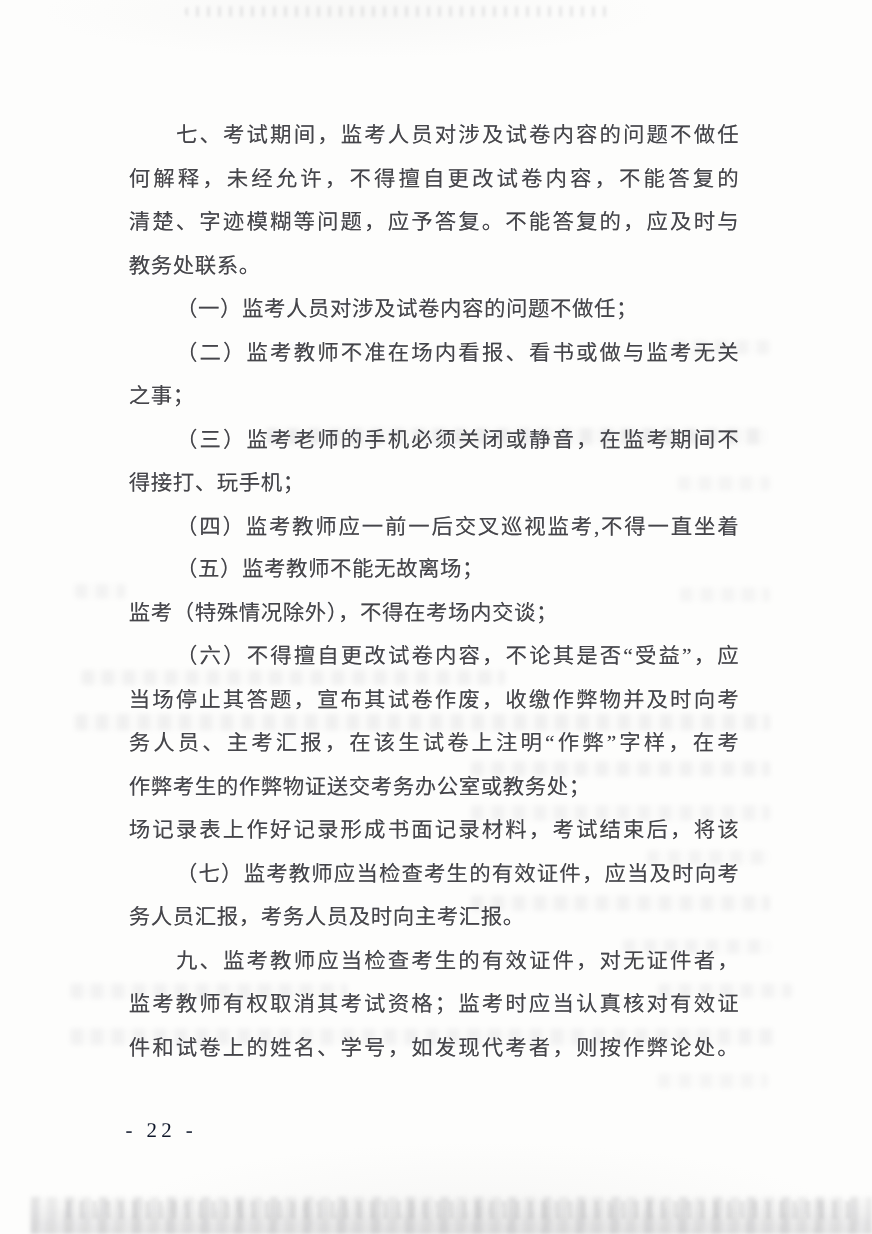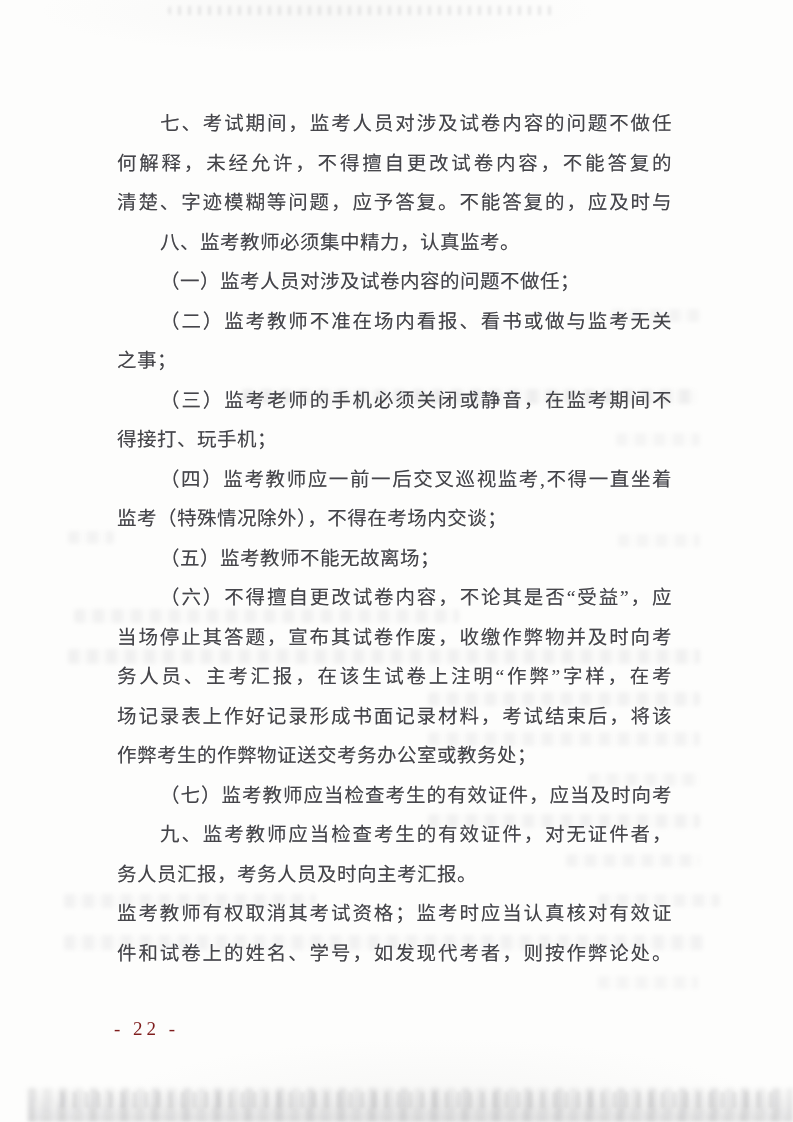--- a/index.html
+++ b/index.html
@@ -51,21 +51,21 @@
     text-shadow: 0 0 0.6px rgba(90,90,95,0.55);
   }
   .page-number {
     position: absolute;
     left: 114px;
     top: 1014px;
     height: 30px;
     line-height: 30px;
     font-size: 19px;
     letter-spacing: 4px;
-    color: #7f1d1d;
+    color: #0f172a;
   }
   
   .smudge {
     position: absolute;
     background: repeating-linear-gradient(90deg,
       rgba(125,125,132,0.26) 0 11px,
       rgba(125,125,132,0.05) 11px 19px);
     filter: blur(2.2px);
     border-radius: 3px;
     pointer-events: none;
@@ -142,37 +142,37 @@
 <div class="smudge s12"></div>
 <div class="smudge s13"></div>
 <div class="smudge s14"></div>
 <div class="smudge s15"></div>
 <div class="smudge s16"></div>
 
 <div class="text-block">
     <div class="line indent fill"><span class="txt">七、考试期间，监考人员对涉及试卷内容的问题不做任</span></div>
     <div class="line fill"><span class="txt">何解释，未经允许，不得擅自更改试卷内容，不能答复的</span></div>
     <div class="line fill"><span class="txt">清楚、字迹模糊等问题，应予答复。不能答复的，应及时与</span></div>
-    <div class="line indent"><span class="txt">八、监考教师必须集中精力，认真监考。</span></div>
+    <div class="line"><span class="txt">教务处联系。</span></div>
     <div class="line indent"><span class="txt">（一）监考人员对涉及试卷内容的问题不做任；</span></div>
     <div class="line indent fill"><span class="txt">（二）监考教师不准在场内看报、看书或做与监考无关</span></div>
     <div class="line"><span class="txt">之事；</span></div>
     <div class="line indent fill"><span class="txt">（三）监考老师的手机必须关闭或静音，在监考期间不</span></div>
     <div class="line"><span class="txt">得接打、玩手机；</span></div>
     <div class="line indent fill"><span class="txt">（四）监考教师应一前一后交叉巡视监考,不得一直坐着</span></div>
+    <div class="line indent"><span class="txt">（五）监考教师不能无故离场；</span></div>
     <div class="line"><span class="txt">监考（特殊情况除外），不得在考场内交谈；</span></div>
-    <div class="line indent"><span class="txt">（五）监考教师不能无故离场；</span></div>
     <div class="line indent fill"><span class="txt">（六）不得擅自更改试卷内容，不论其是否“受益”，应</span></div>
     <div class="line fill"><span class="txt">当场停止其答题，宣布其试卷作废，收缴作弊物并及时向考</span></div>
     <div class="line fill"><span class="txt">务人员、主考汇报，在该生试卷上注明“作弊”字样，在考</span></div>
+    <div class="line"><span class="txt">作弊考生的作弊物证送交考务办公室或教务处；</span></div>
     <div class="line fill"><span class="txt">场记录表上作好记录形成书面记录材料，考试结束后，将该</span></div>
-    <div class="line"><span class="txt">作弊考生的作弊物证送交考务办公室或教务处；</span></div>
     <div class="line indent fill"><span class="txt">（七）监考教师应当检查考生的有效证件，应当及时向考</span></div>
+    <div class="line"><span class="txt">务人员汇报，考务人员及时向主考汇报。</span></div>
     <div class="line indent fill"><span class="txt">九、监考教师应当检查考生的有效证件，对无证件者，</span></div>
-    <div class="line"><span class="txt">务人员汇报，考务人员及时向主考汇报。</span></div>
     <div class="line fill"><span class="txt">监考教师有权取消其考试资格；监考时应当认真核对有效证</span></div>
     <div class="line fill"><span class="txt">件和试卷上的姓名、学号，如发现代考者，则按作弊论处。</span></div>
   </div>
 
 <div class="page-number">- 22 -</div>
 
 <div class="bottom-shadow"></div>
 <div class="bottom-shadow2"></div>
 
 </body></html>

